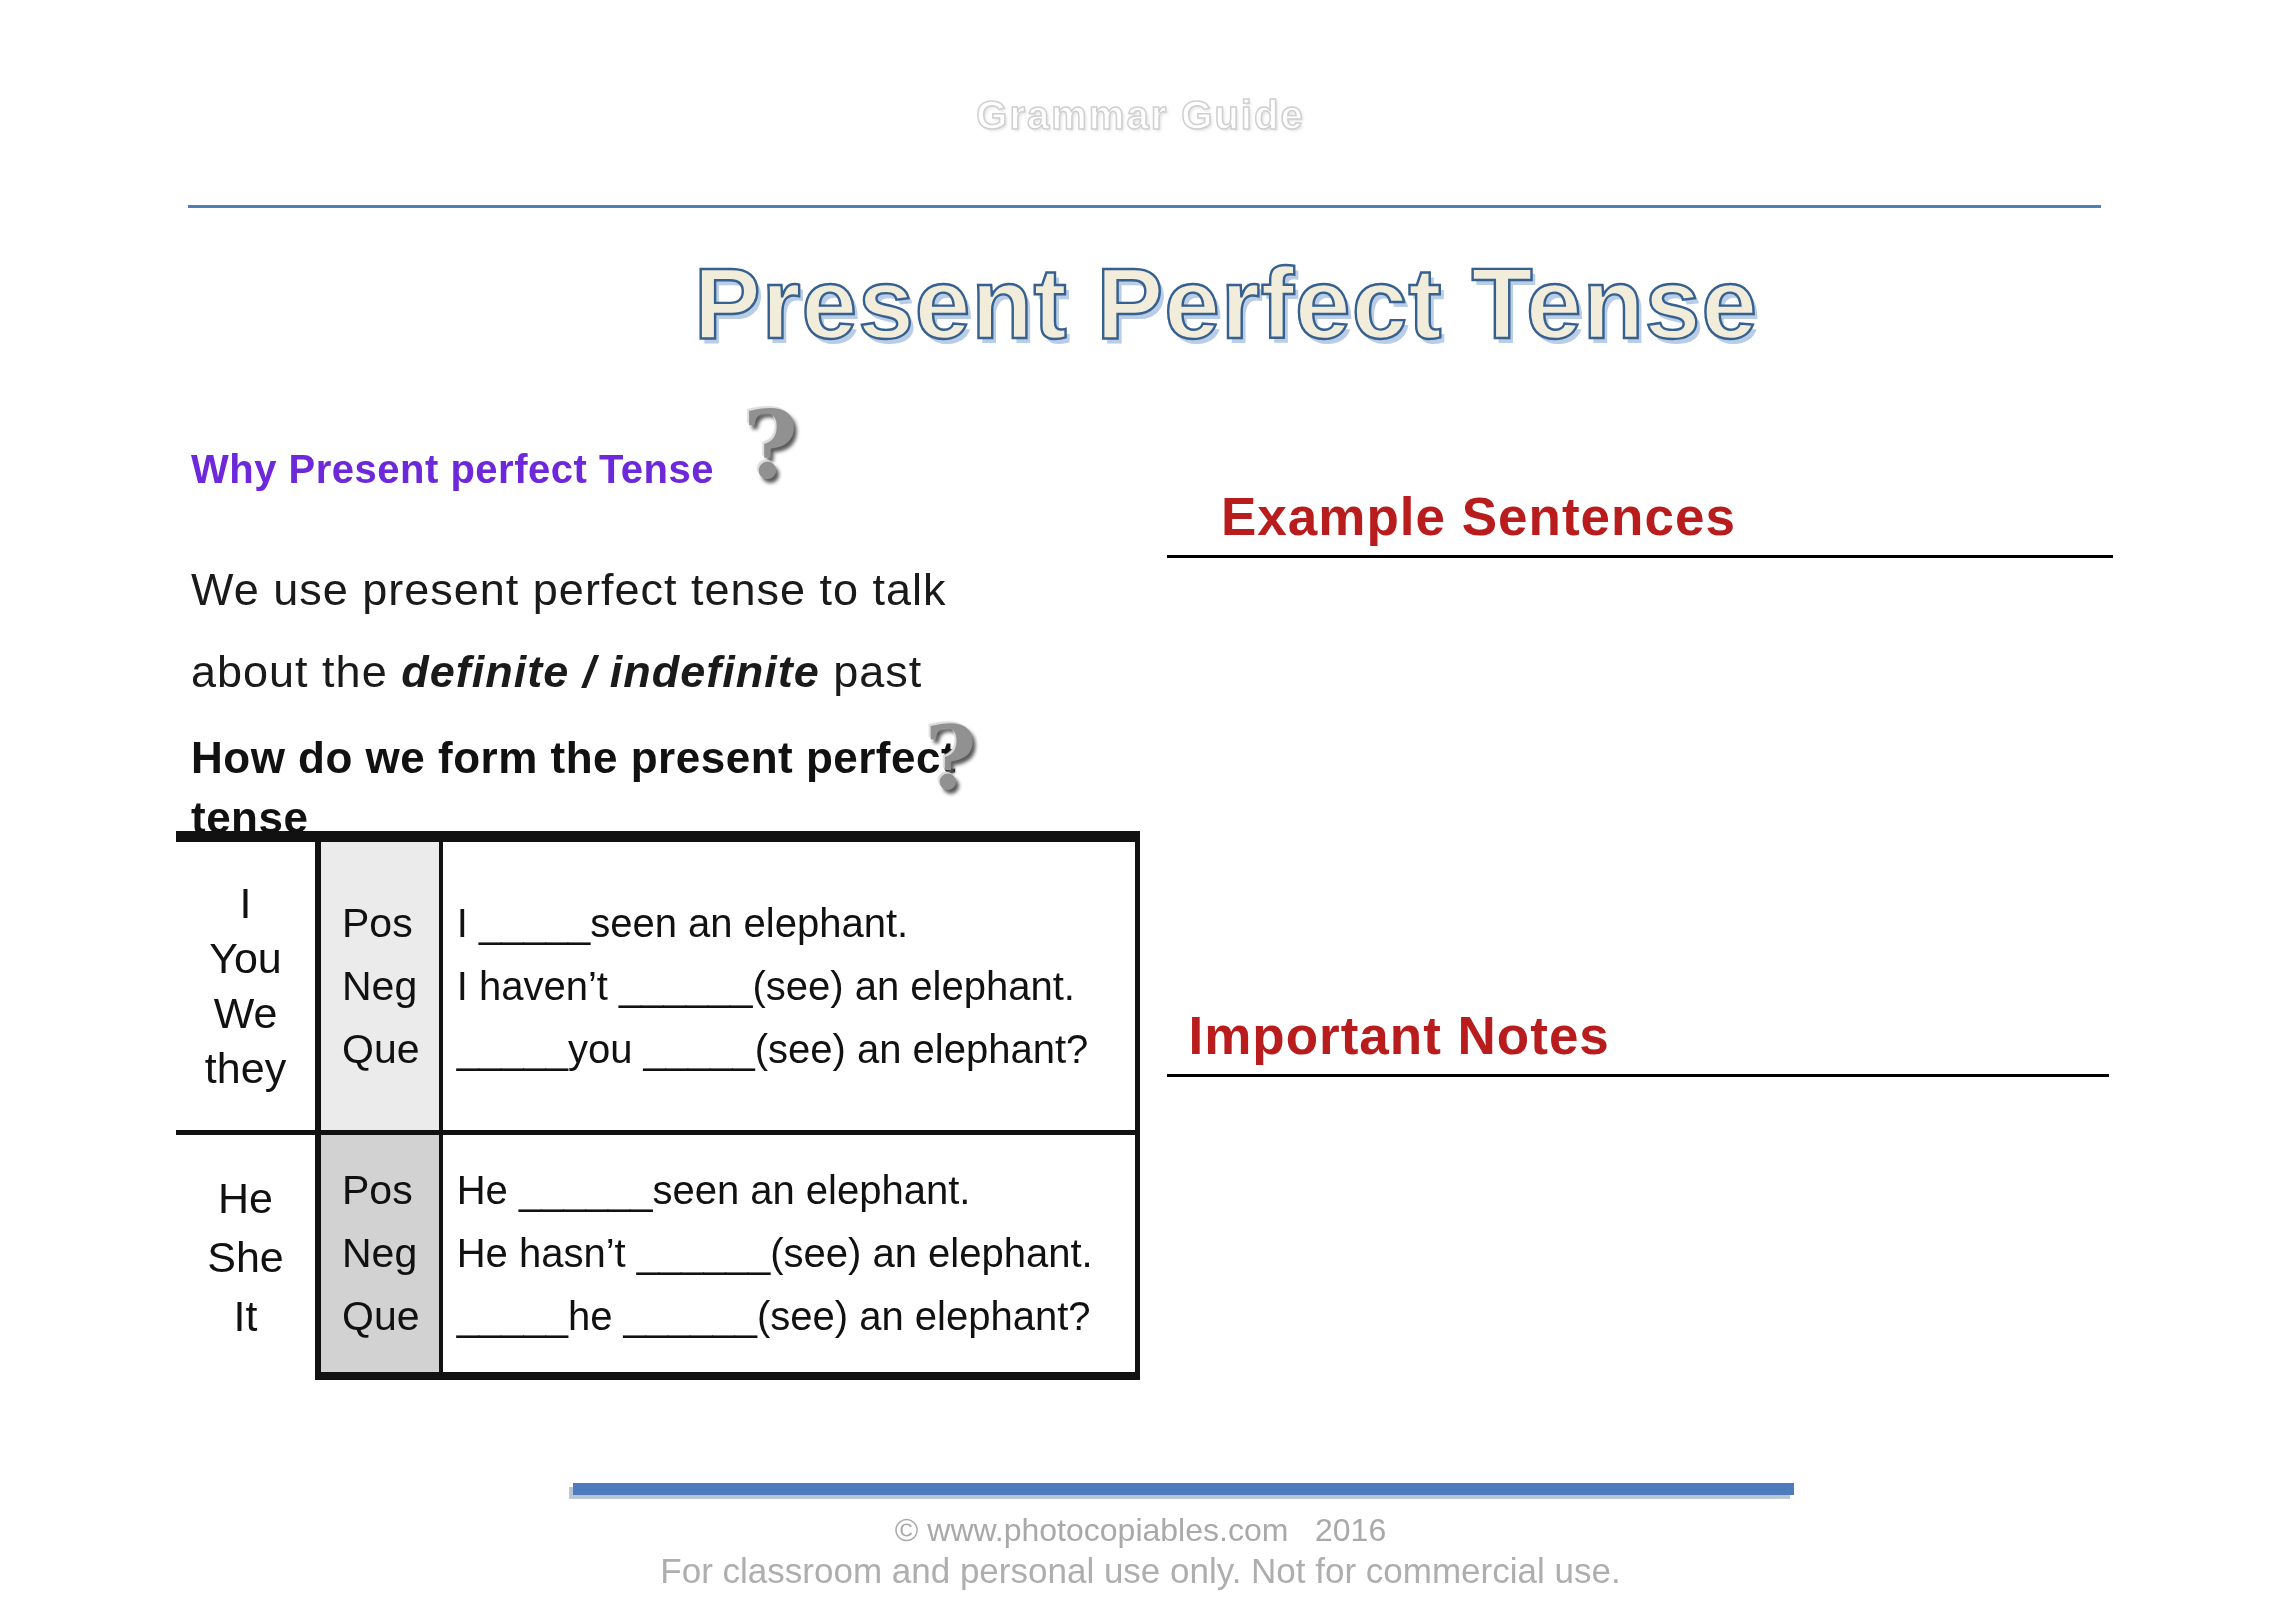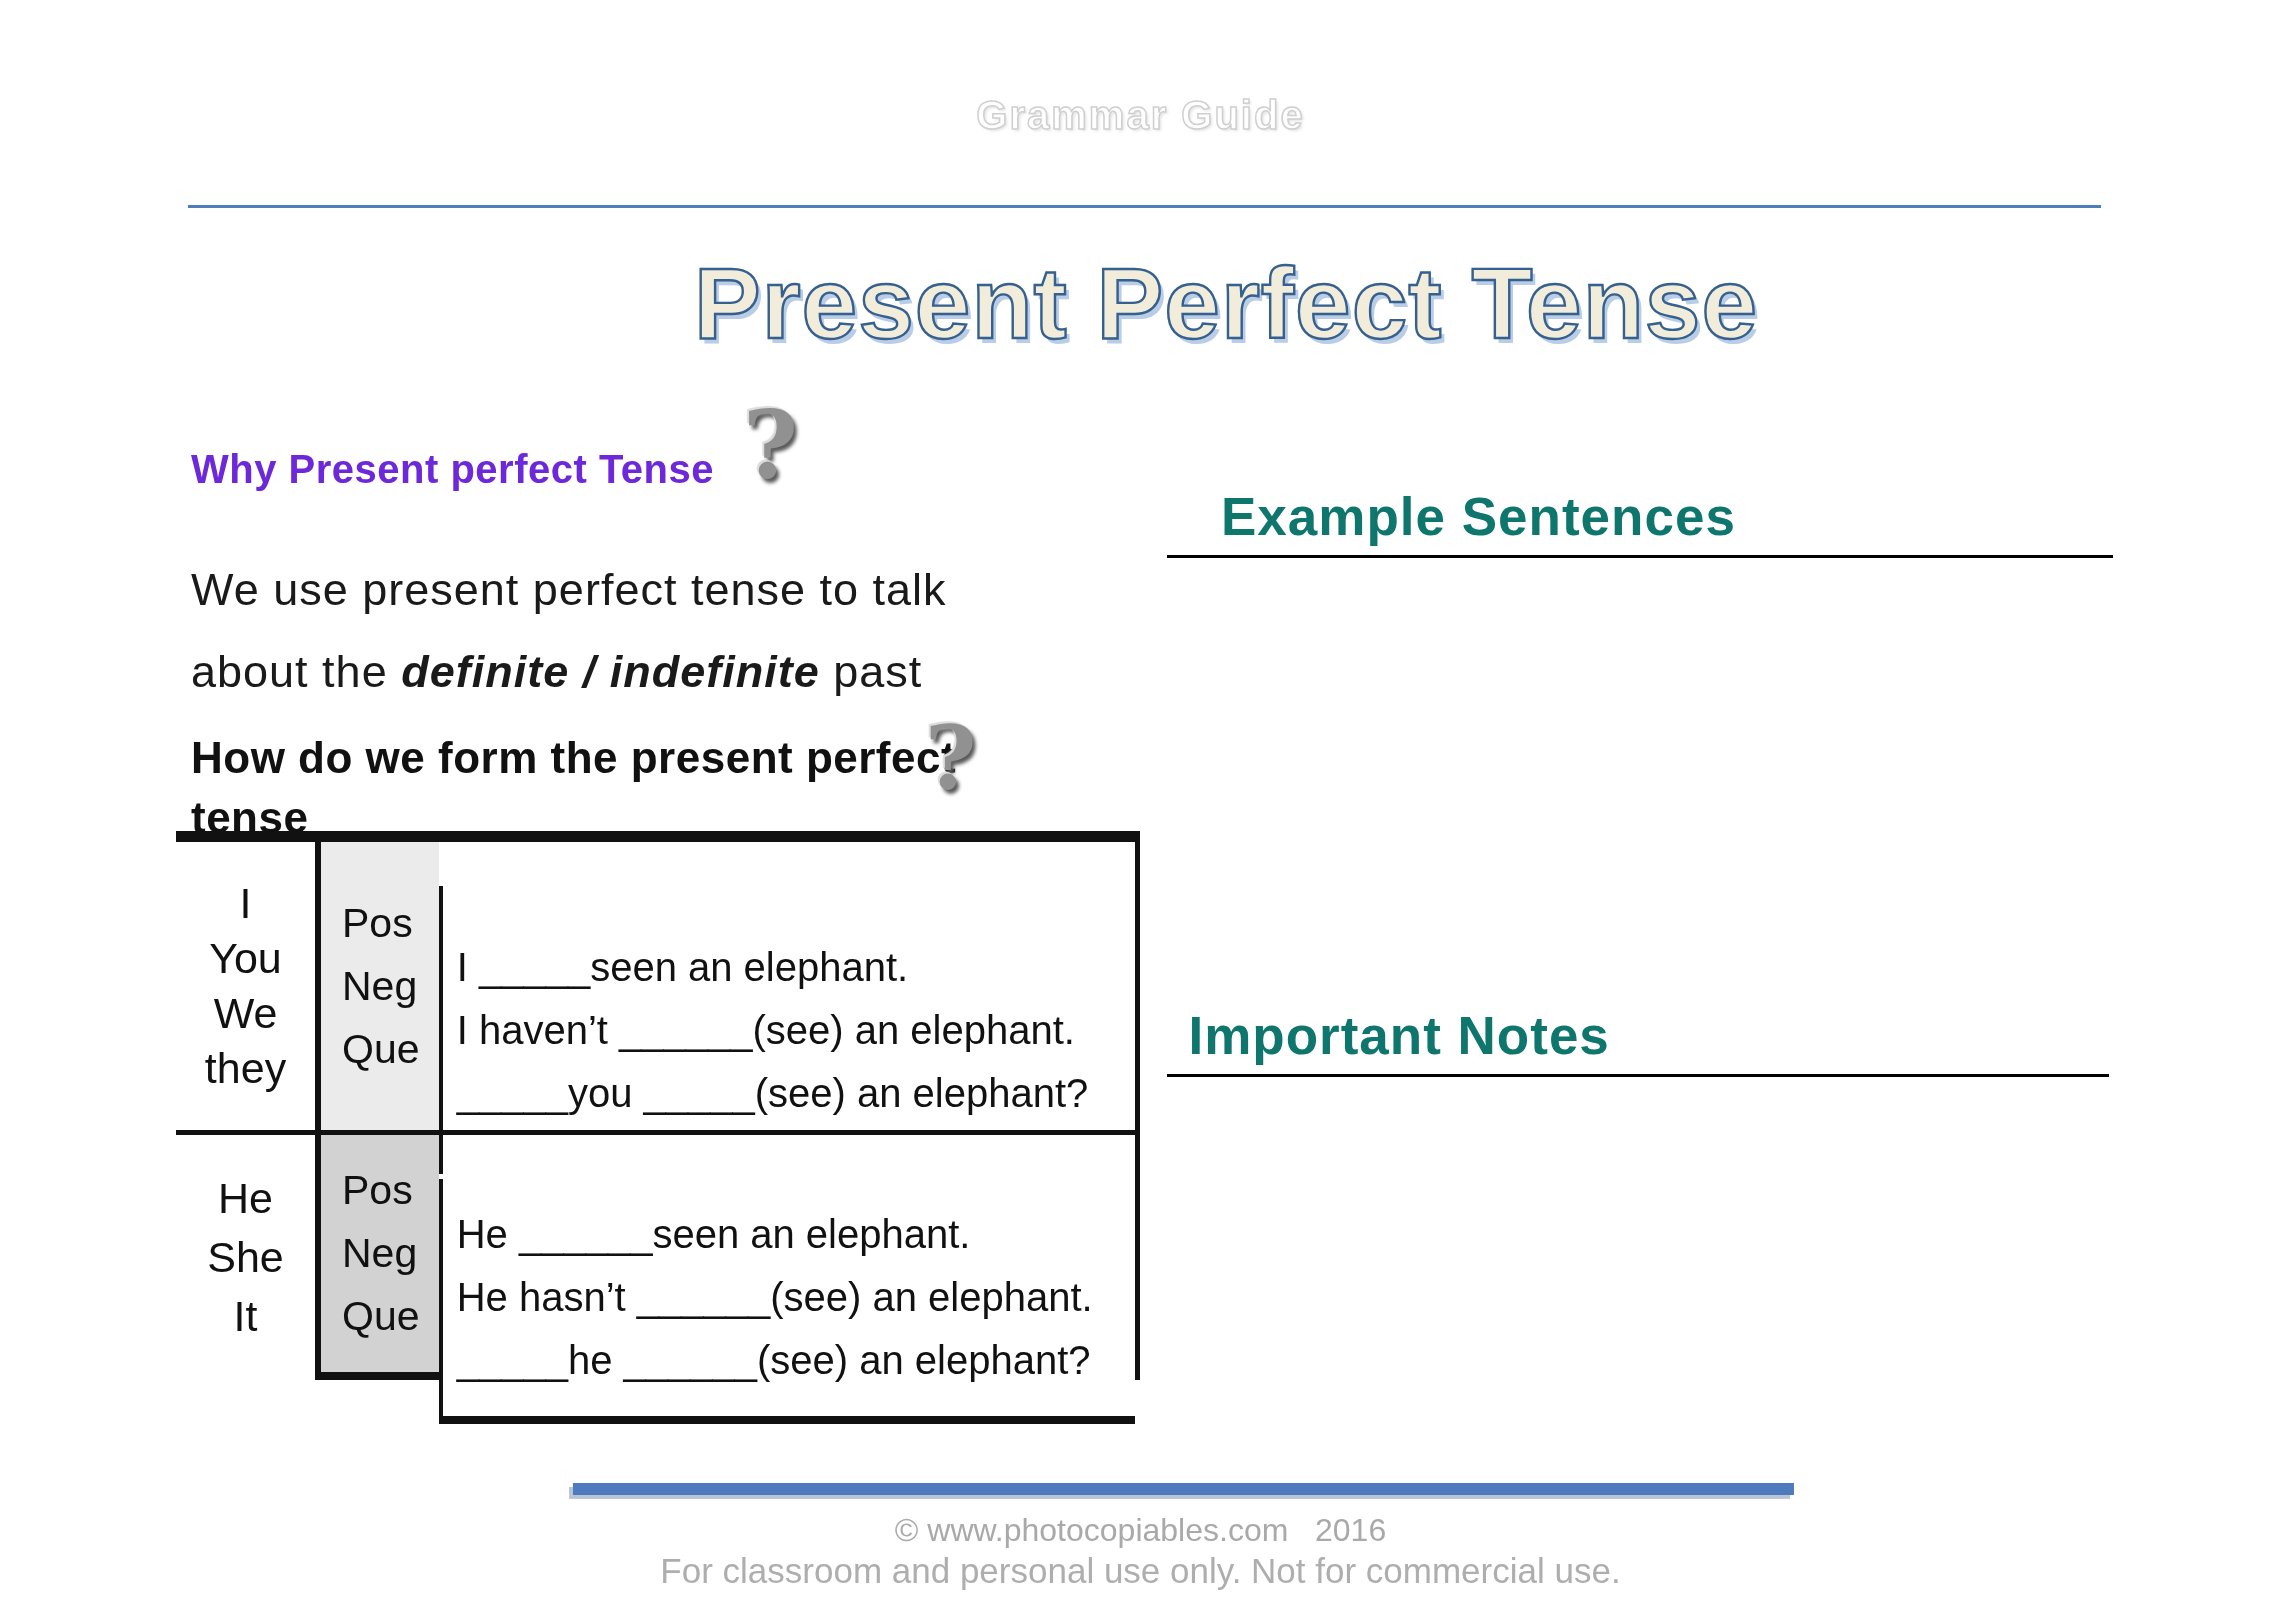--- a/index.html
+++ b/index.html
@@ -120,34 +120,33 @@
   .trow2 .labels { background: #d2d2d2; border-bottom: 8.8px solid #111; }
   .sentences {
     flex: 1;
     border-left: 4.9px solid #111;
     align-items: flex-start;
     padding-left: 13.7px;
     font-size: 40px;
     color: #111;
     line-height: 63px;
     white-space: pre;
-    margin-top: 44px;
   }
   .trow2 .sentences { border-bottom: 8.8px solid #111; }
 
   
   .section {
     position: absolute;
     border-bottom: 3.9px solid #000;
     padding-bottom: 7.8px;
   }
   .section-heading {
     font-size: 53px;
     font-weight: bold;
-    color: #0f766e;
+    color: #b91c1c;
     letter-spacing: 1px;
   }
   .example { left: 1167px; top: 486px; width: 946px; }
   .example .section-heading { padding-left: 54px; }
   .notes { left: 1167px; top: 1005px; width: 942px; }
   .notes .section-heading { padding-left: 21.5px; }
 
   
   .footer-bar {
     position: absolute;

